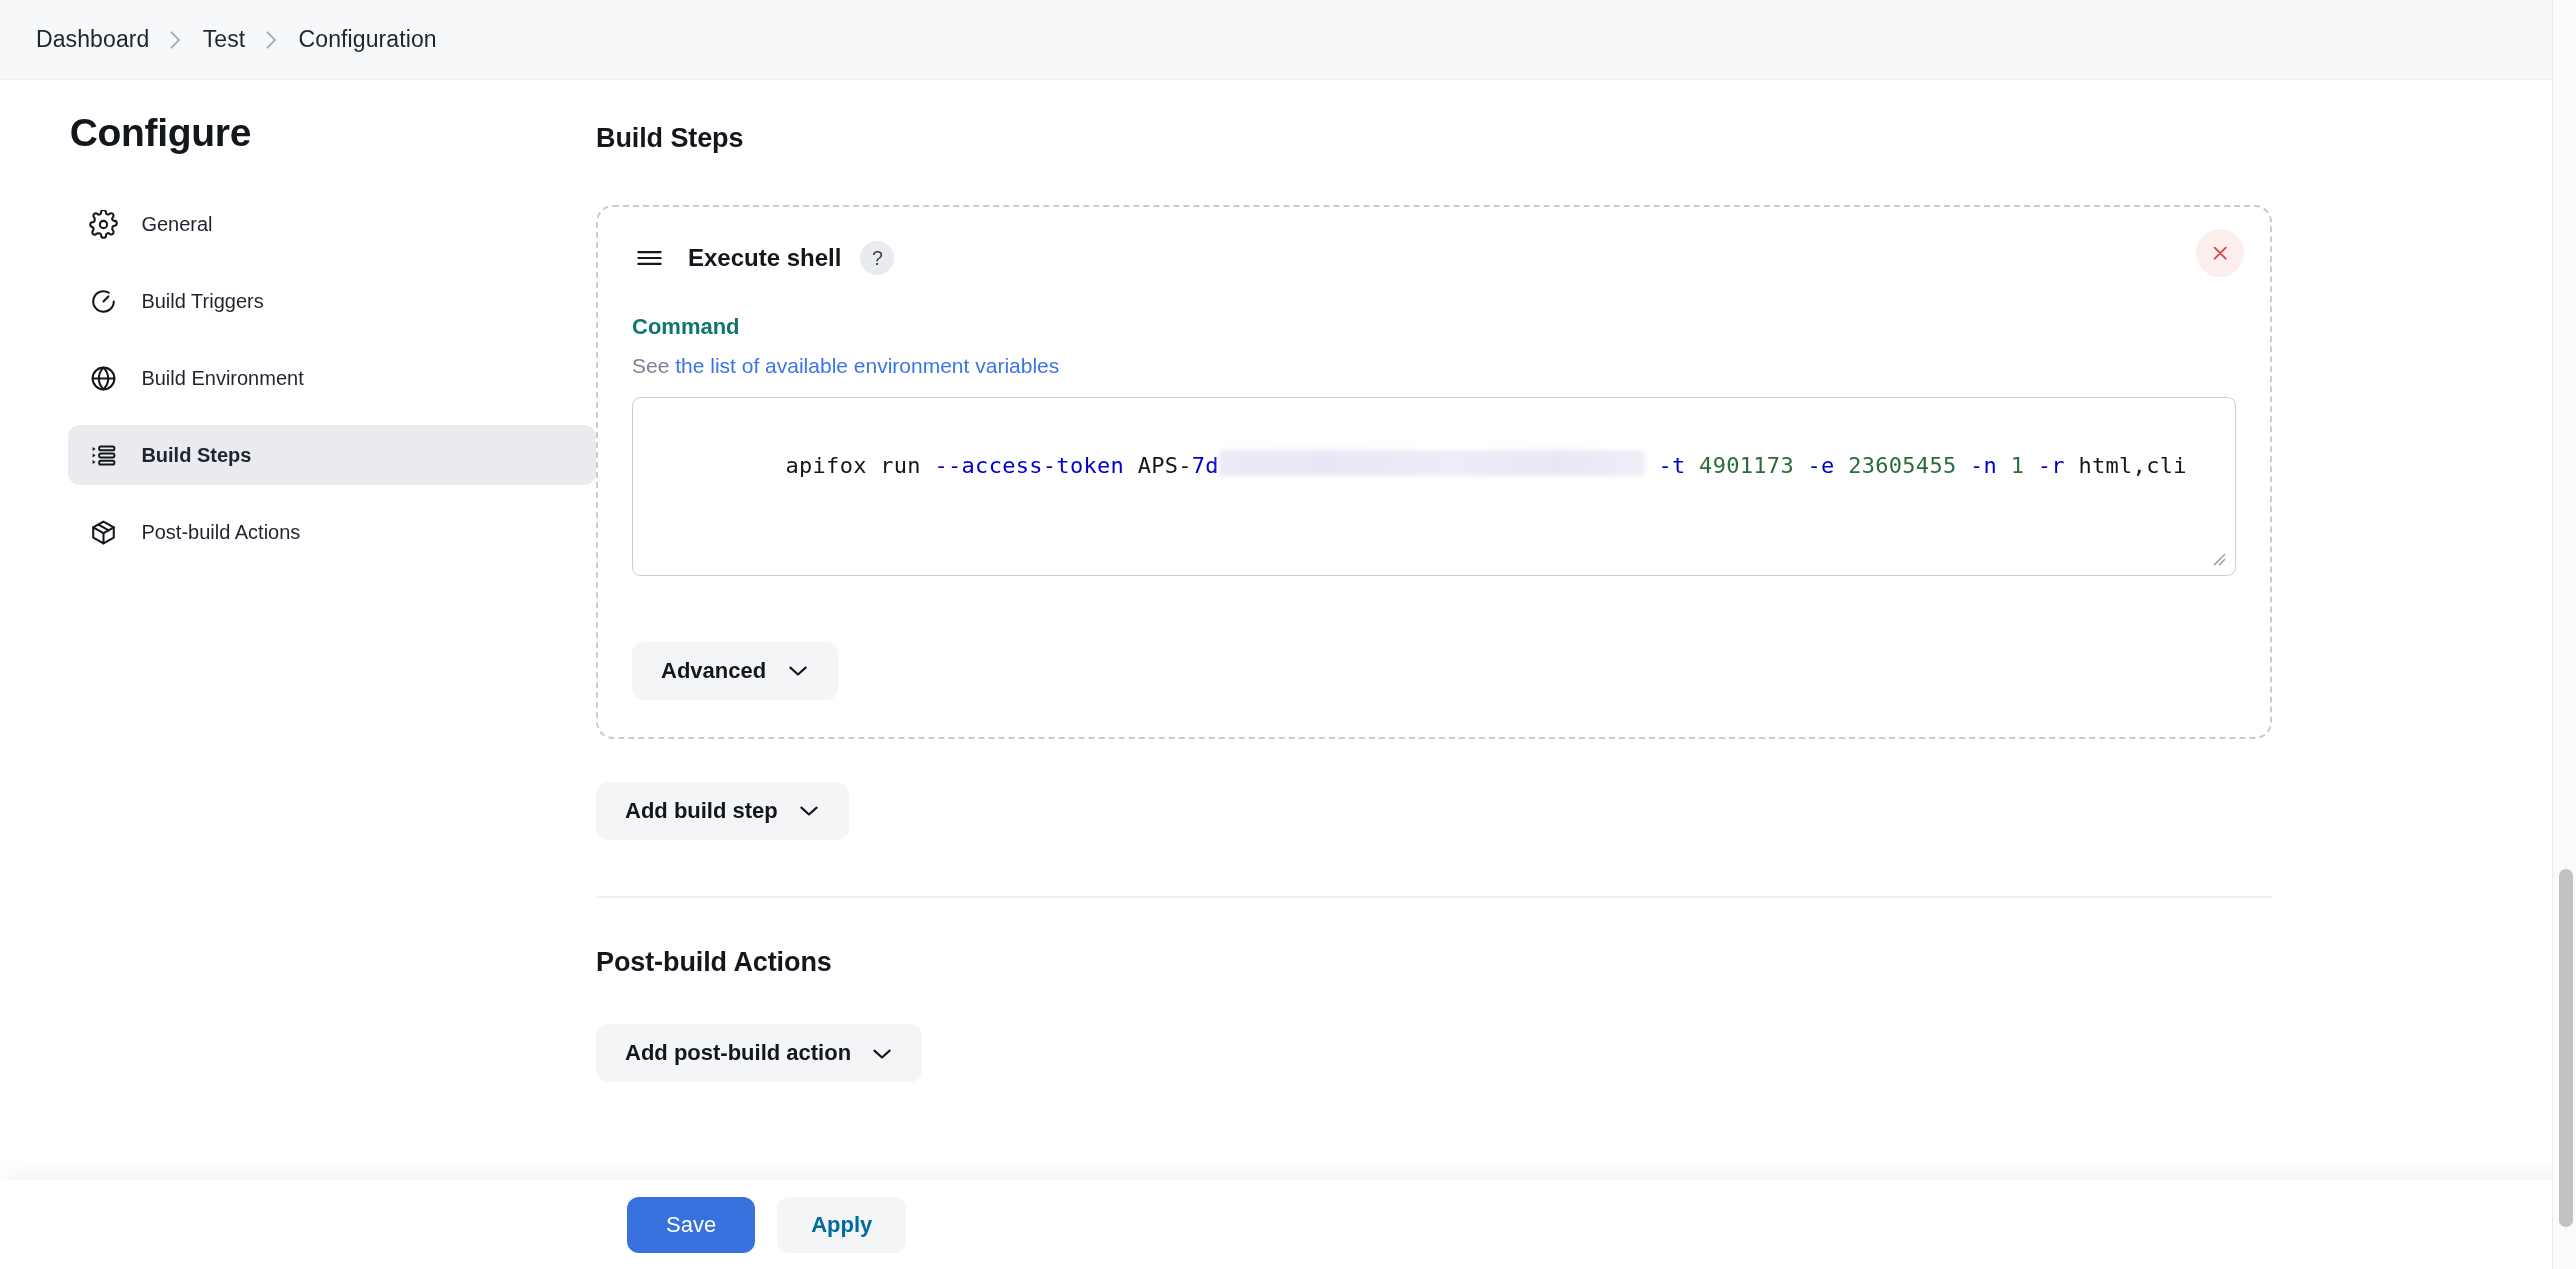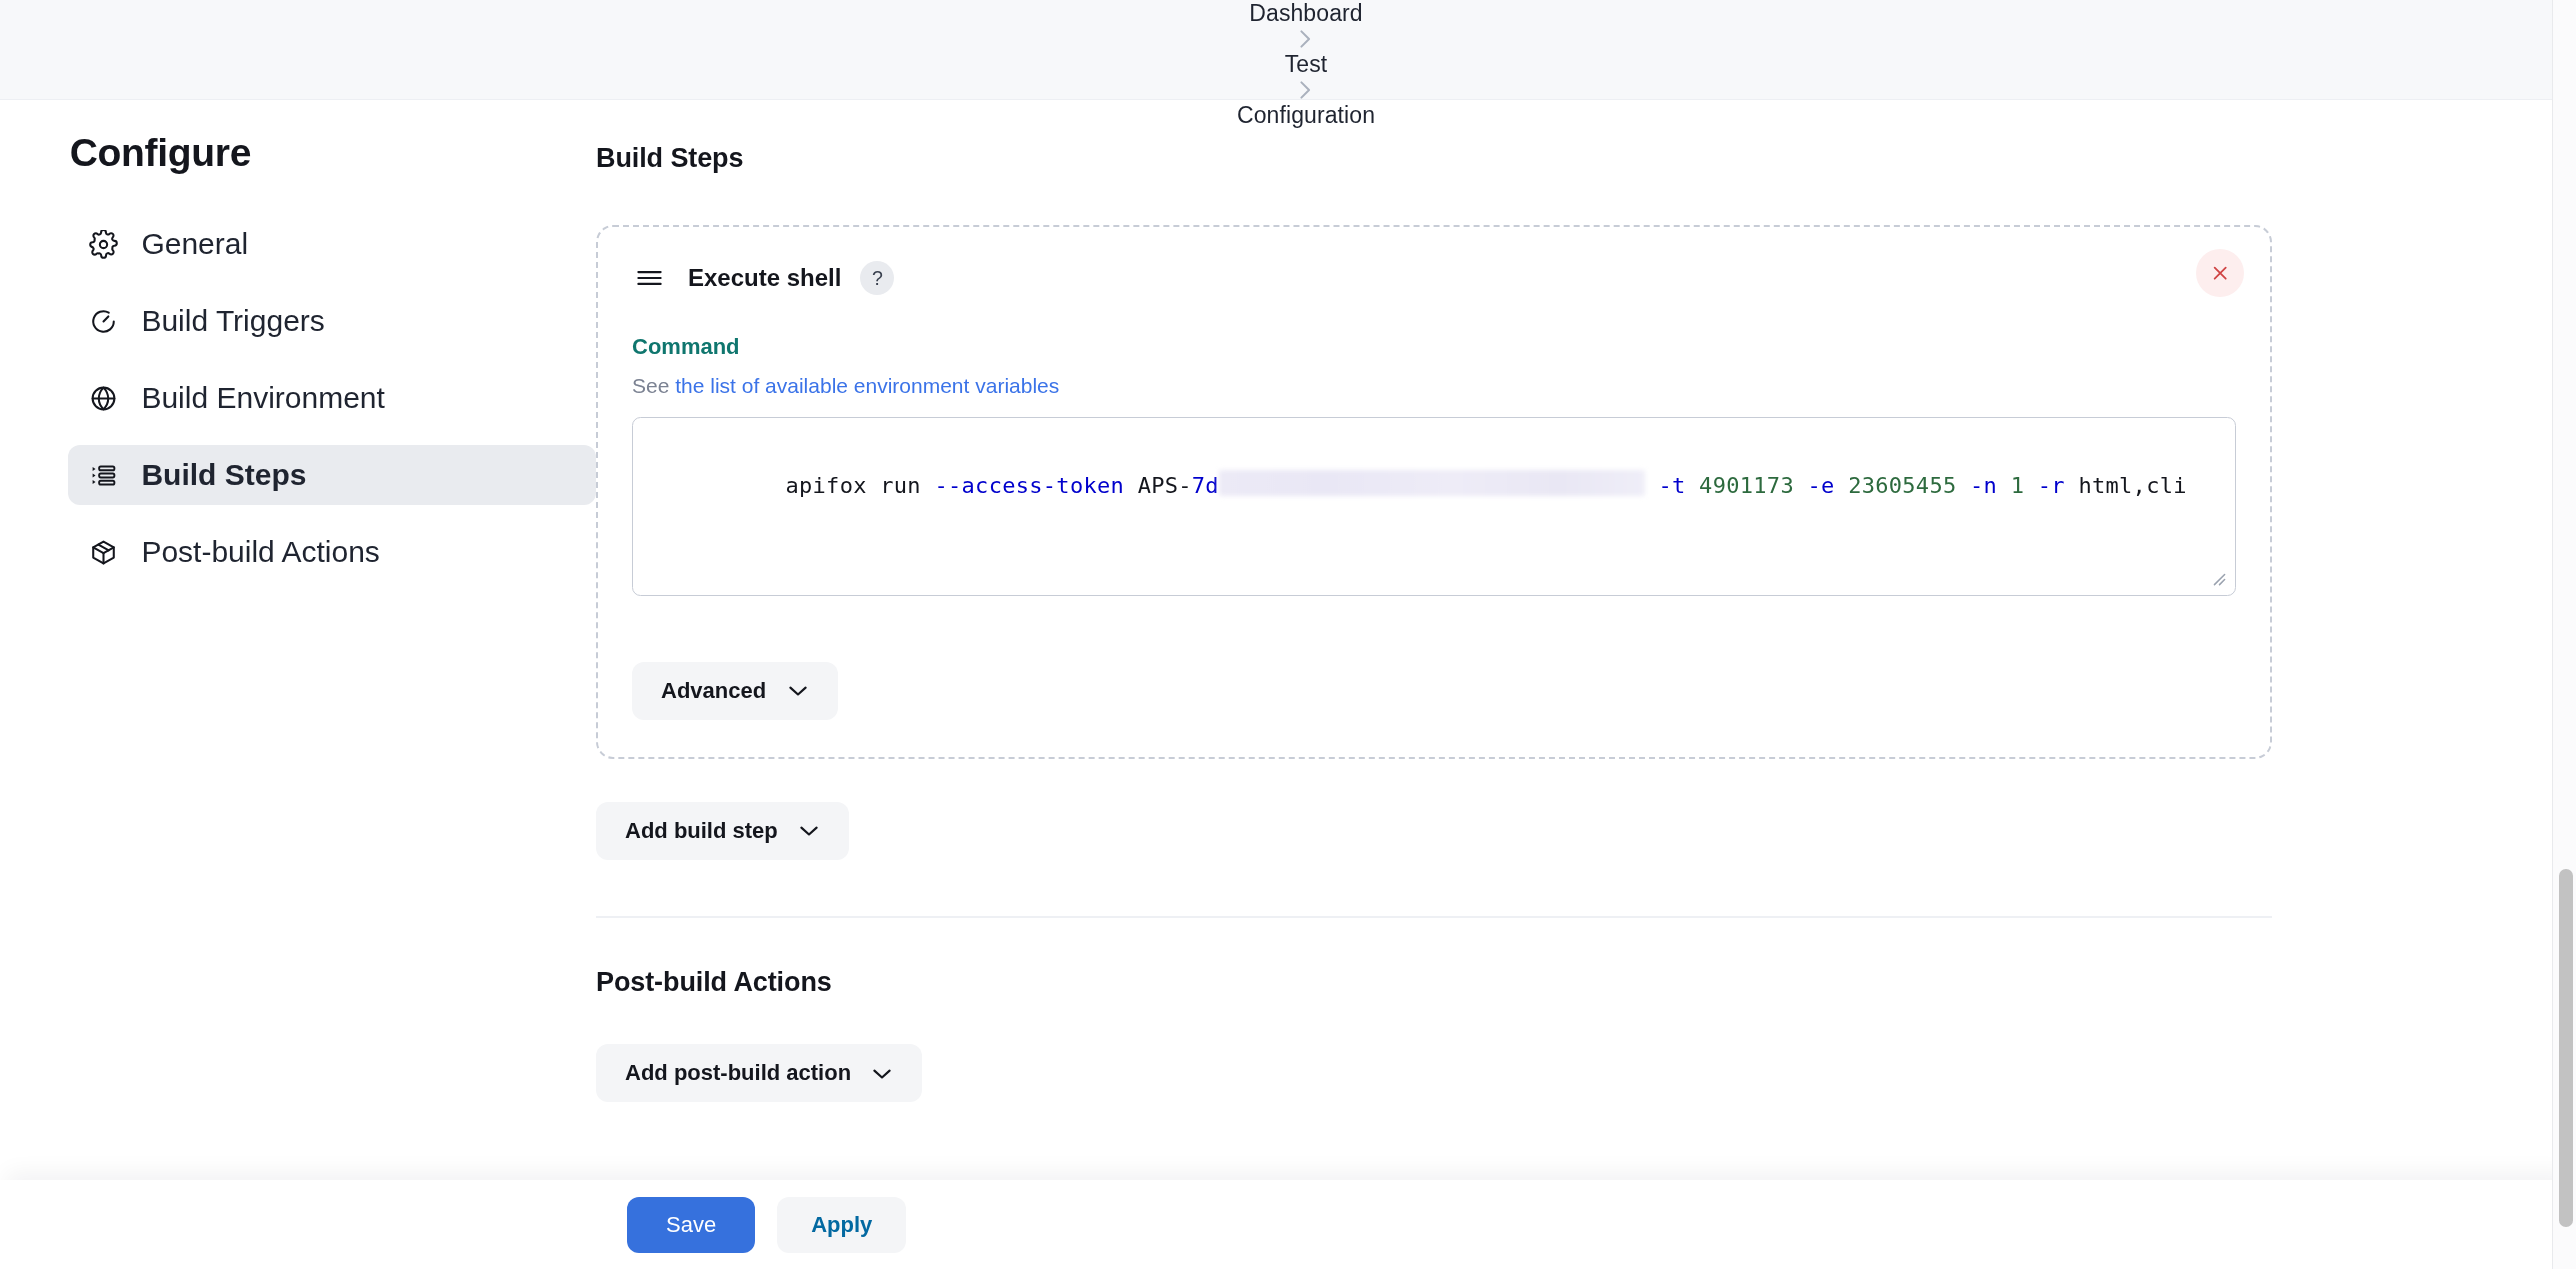--- a/index.html
+++ b/index.html
@@ -11,28 +11,27 @@
     height: 1269px;
     background: #ffffff;
     font-family: "Liberation Sans", sans-serif;
     color: #1f2430;
     overflow: hidden;
     position: relative;
   }
 
   
   .breadcrumb-bar {
-    height: 100px;
+    height: 80px;
     background: #f7f8fa;
     border-bottom: 0.9px solid #edeff3;
     display: flex;
     align-items: center;
     padding-left: 36px;
     box-sizing: border-box;
-    flex-direction: column;
   }
   .crumb {
     font-size: 23px;
     color: #1f2430;
     letter-spacing: 0.1px;
     white-space: nowrap;
   }
   .crumb.link { cursor: pointer; }
   .crumb-sep {
     margin: 0 19px;
@@ -82,21 +81,21 @@
     height: 36px;
     flex: 0 0 36px;
     display: flex;
     align-items: center;
     justify-content: center;
     color: #14161d;
     margin-right: 20.4px;
   }
   .nav-icon svg { display: block; }
   .nav-label {
-    font-size: 30px;
+    font-size: 20px;
     color: #1f2430;
     white-space: nowrap;
   }
   .nav-item.active .nav-label { font-weight: bold; }
 
   
   .main {
     flex: 1;
     padding-right: 102px;
     padding-left: 0;

